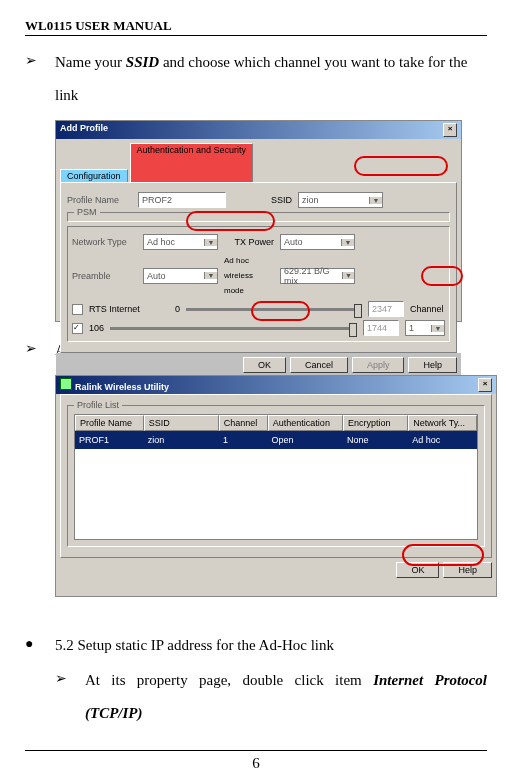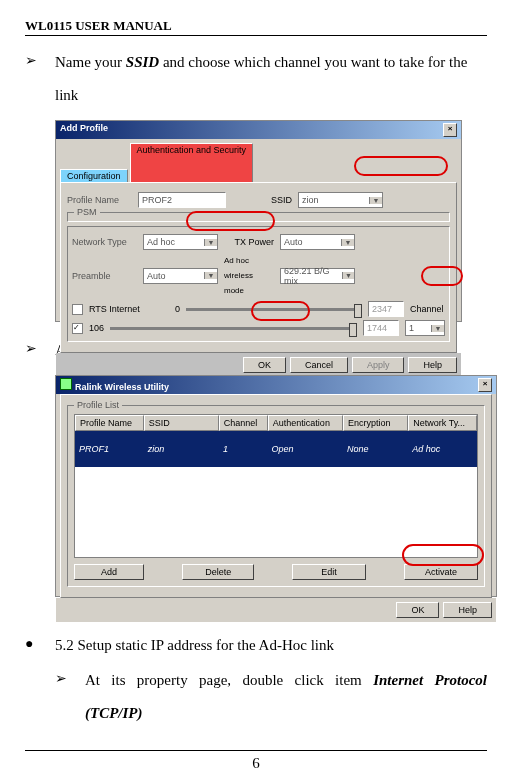--- a/index.html
+++ b/index.html
@@ -170,21 +170,21 @@
     .slider-track { height: 3px; background: #808080; flex: 1; position: relative; }
     .slider-thumb { position: absolute; top: -4px; width: 6px; height: 12px; background: #d4d0c8; border: 1px solid #404040; }
     .table {
       background: #fff;
       border: 1px solid #808080;
       font-size: 9px;
     }
     .thead { display: flex; background: #d4d0c8; }
     .th { border: 1px solid #fff; border-right-color:#808080; border-bottom-color:#808080; padding: 2px 4px; color: #000; }
     .trow { display: flex; }
-    .td { padding: 13px 4px; color: #555; font-style: italic; }
+    .td { padding: 4px 4px; color: #555; }
     .trow.selected { background: #0a246a; color: #fff; }
     .trow.selected .td { color: #fff; }
     .page-num {
       text-align: center;
       border-top: 1.5px solid #000;
       padding-top: 4px;
       margin-top: 20px;
       font-size: 15px;
     }
     .justify { text-align: justify; }
@@ -310,26 +310,20 @@
         <div class="trow selected" id="sc2-row">
             <span class="td" style="width: 72px;">PROF1</span>
             <span class="td" style="width: 80px;">zion</span>
             <span class="td" style="width: 48px;">1</span>
             <span class="td" style="width: 80px;">Open</span>
             <span class="td" style="width: 68px;">None</span>
             <span class="td" style="width: 72px;">Ad hoc</span>
           </div>
         <div style="height:90px"></div>
       </div>
-      <div style="display:flex;justify-content:space-between;margin-top:6px">
-        <span class="btn" style="padding:2px 26px">Add</span>
-        <span class="btn" style="padding:2px 22px">Delete</span>
-        <span class="btn" style="padding:2px 28px">Edit</span>
-        <span class="btn" style="padding:2px 20px">Activate</span>
-      </div>
     </div>
   </div>
   <div class="btn-row" style="background:#d4d0c8">
     <span class="btn">OK</span>
     <span class="btn">Help</span>
   </div>
   <div class="circle" style="top:168px; left:346px; width:78px; height:18px; border-radius:12px"></div>
 </div>
 
 <div style="height:20px"></div>

